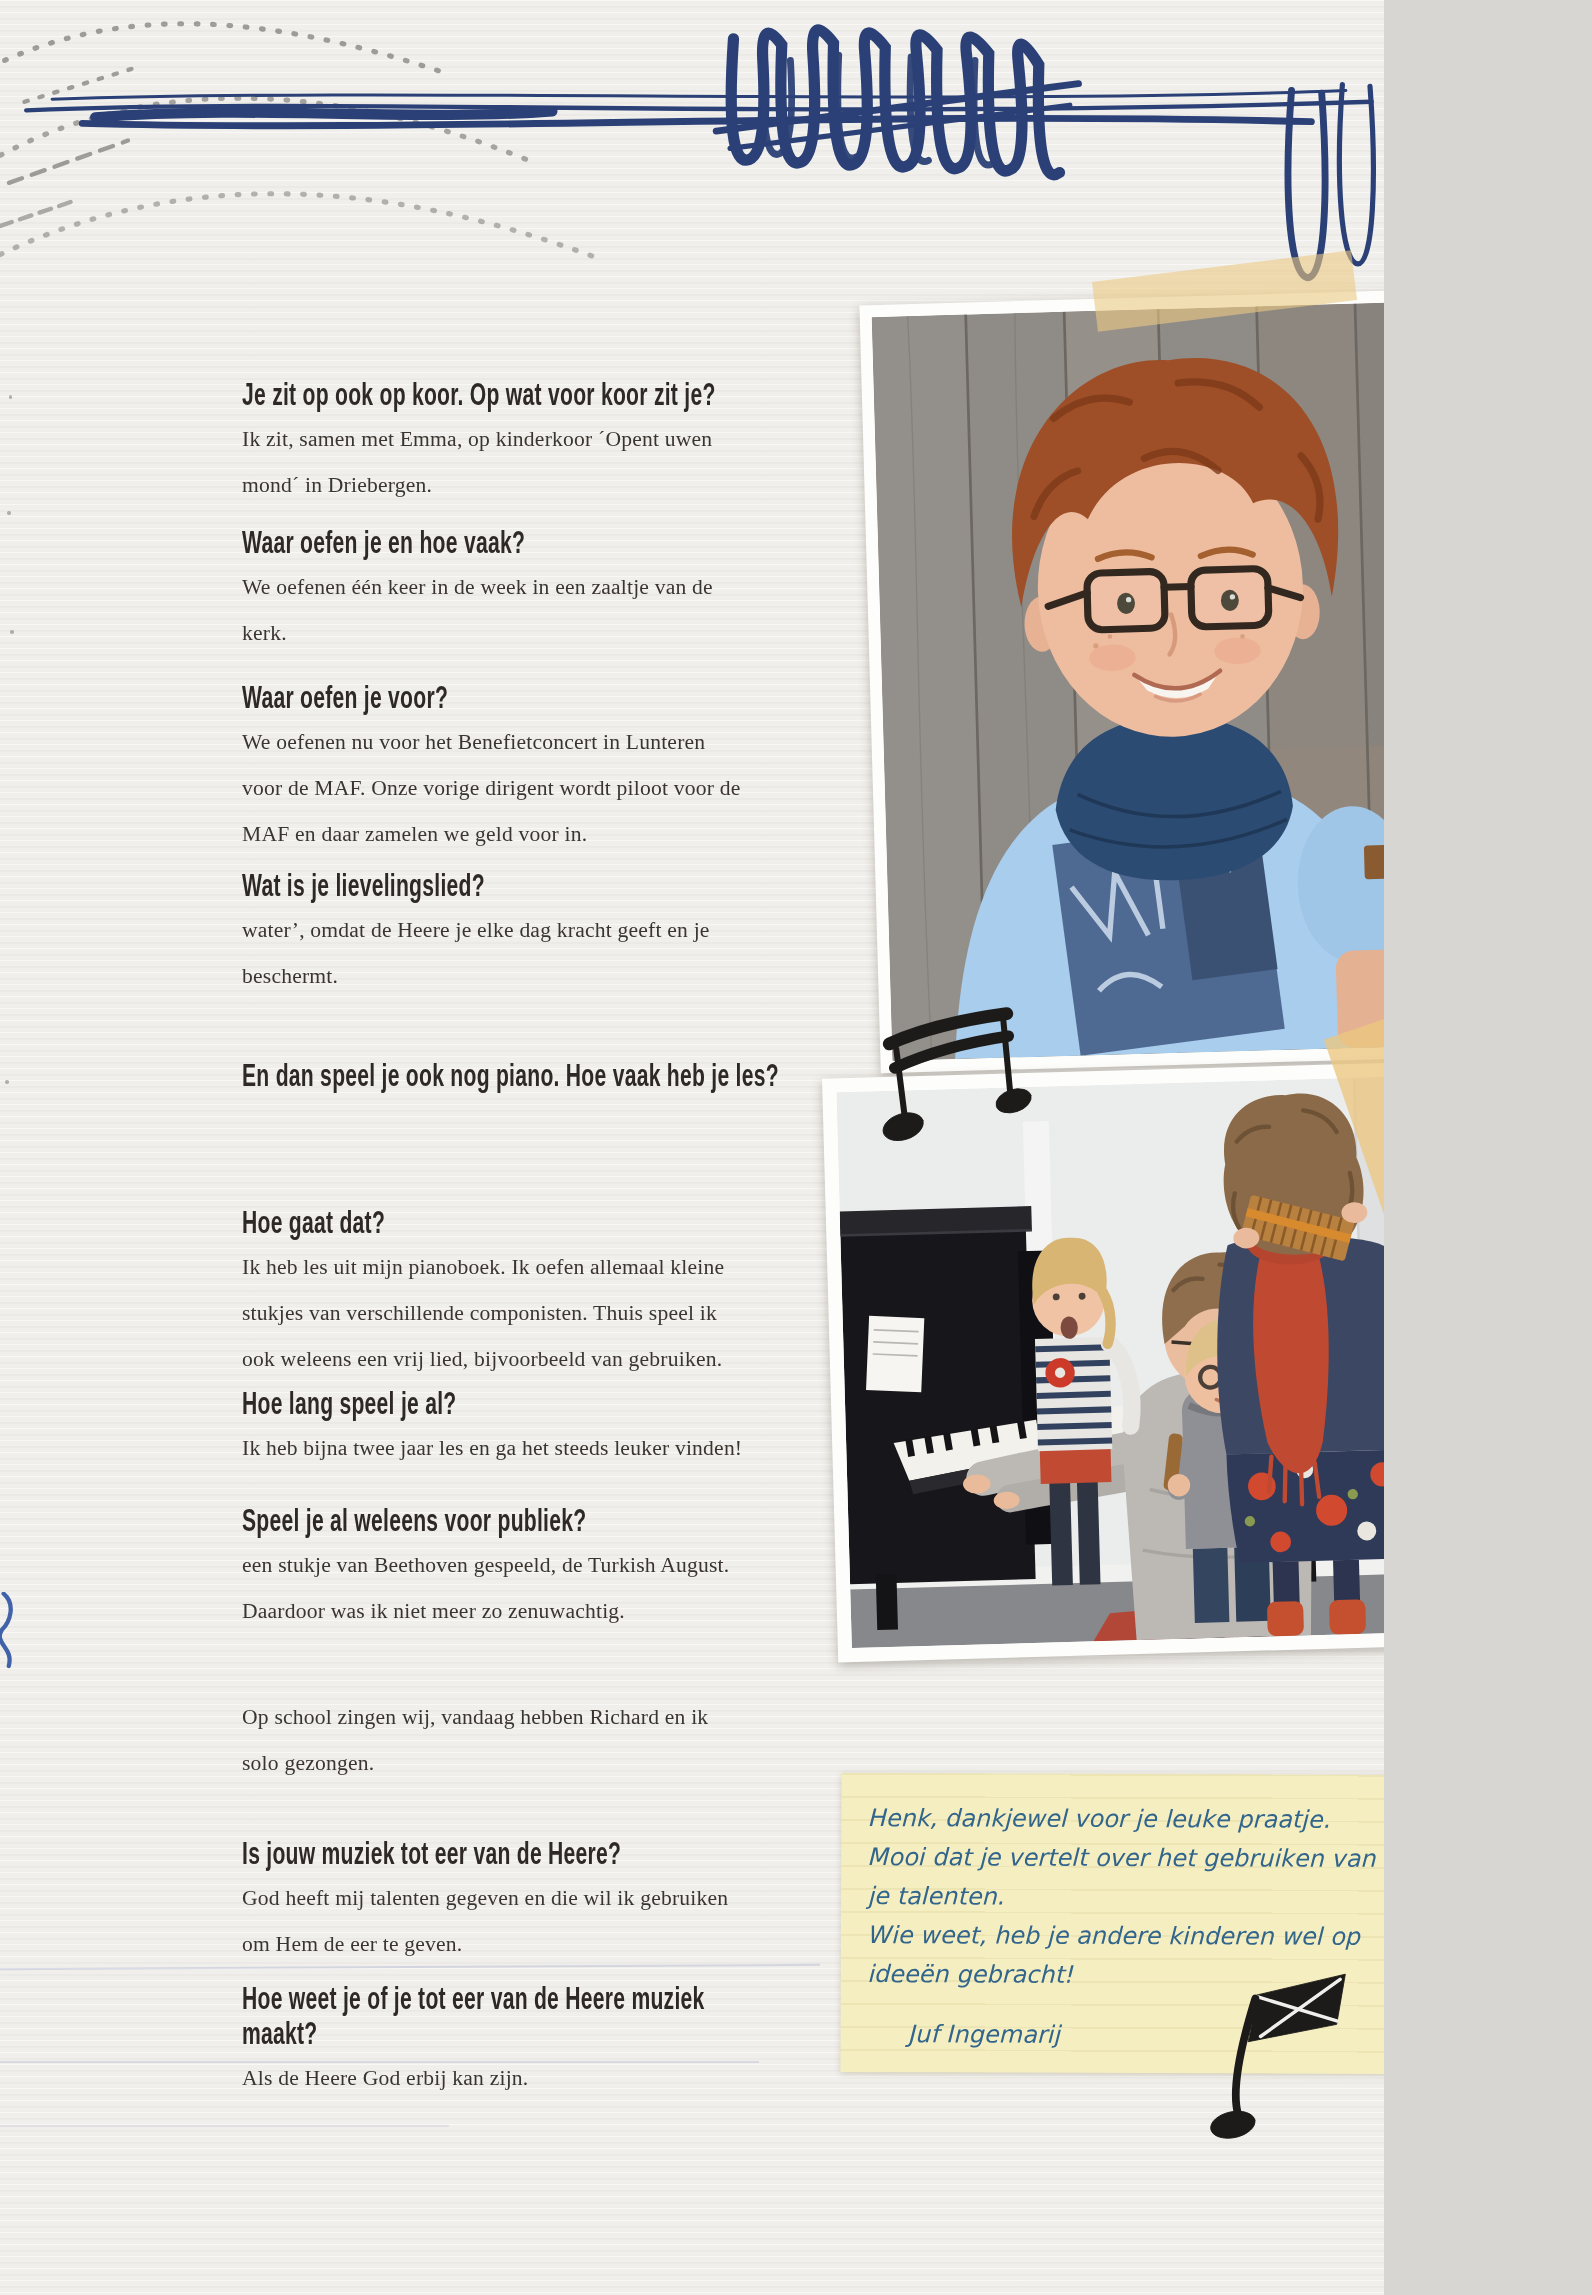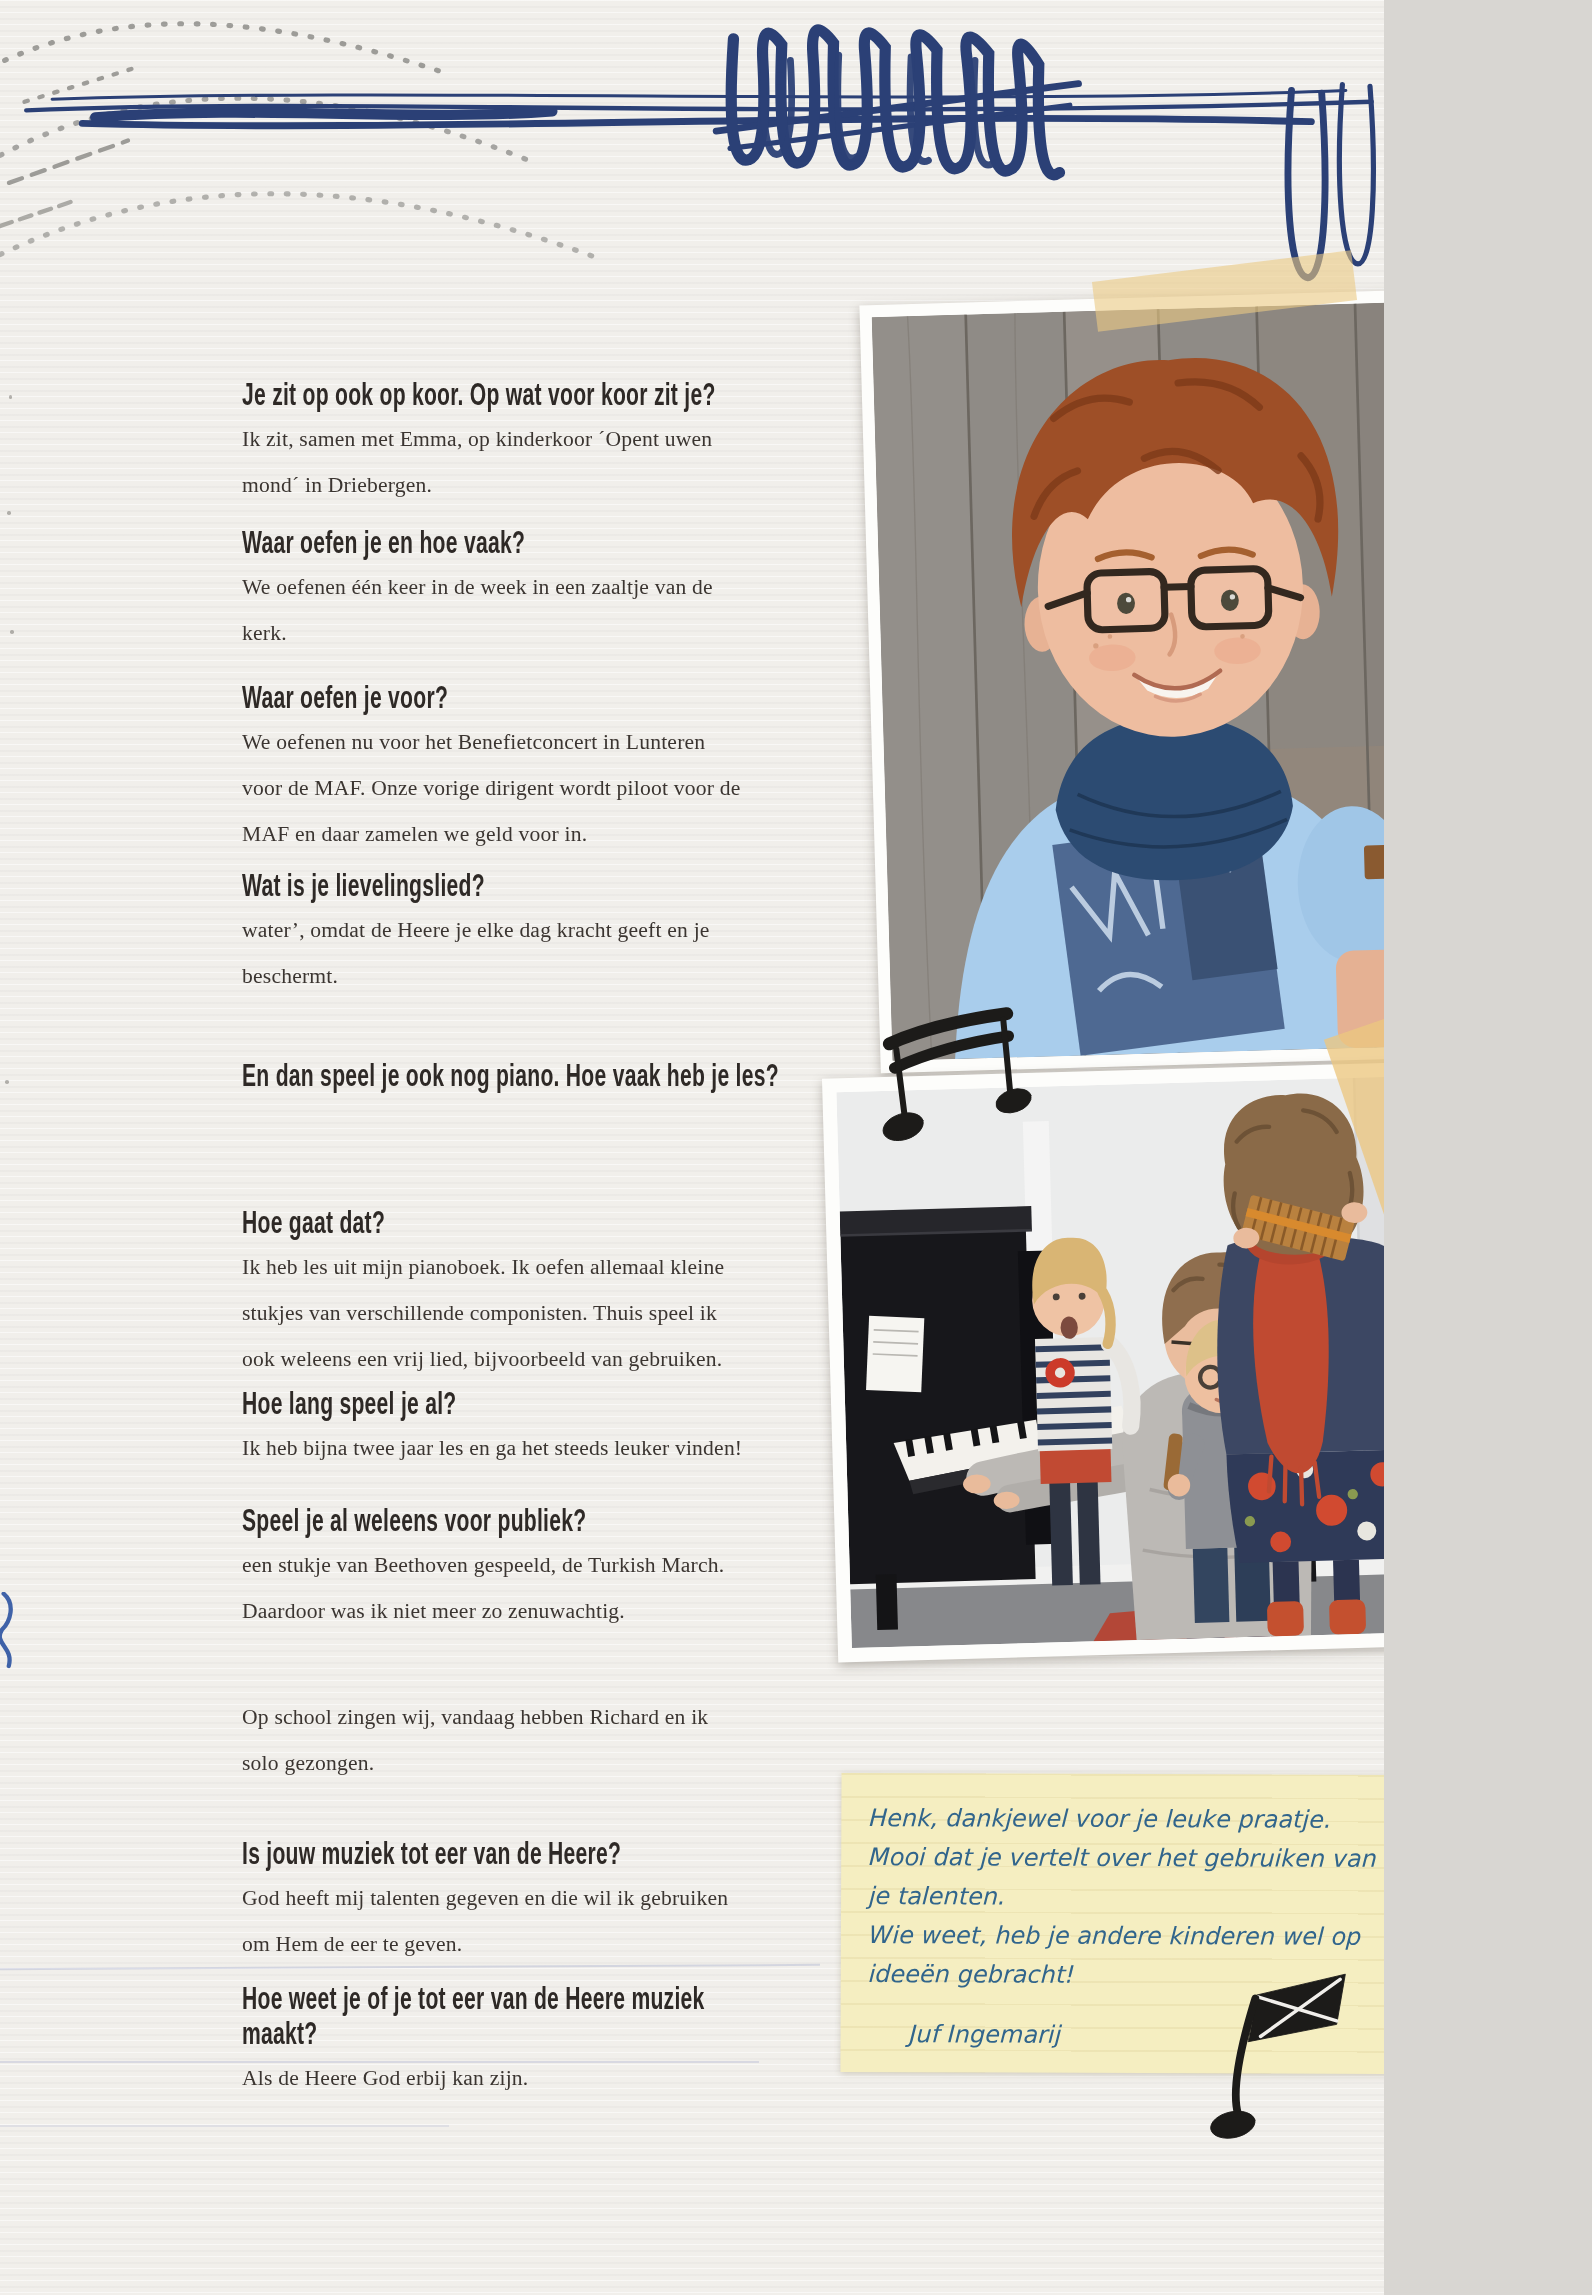--- a/index.html
+++ b/index.html
@@ -148,21 +148,21 @@
     <div class="qa" style="top:1386px">
       <h3><span class="cond">Hoe lang speel je al?</span></h3>
       <div class="ans">
         <div class="line">Ik heb bijna twee jaar les en ga het steeds leuker vinden!</div>
       </div>
     </div>
 
     <div class="qa" style="top:1503px">
       <h3><span class="cond">Speel je al weleens voor publiek?</span></h3>
       <div class="ans">
-        <div class="line">een stukje van Beethoven gespeeld, de Turkish March.</div>
+        <div class="line">een stukje van Beethoven gespeeld, de Turkish August.</div>
         <div class="line">Daardoor was ik niet meer zo zenuwachtig.</div>
       </div>
     </div>
 
     <div class="qa" style="top:1690px">
       <div class="ans">
         <div class="line">Op school zingen wij, vandaag hebben Richard en ik</div>
         <div class="line">solo gezongen.</div>
       </div>
     </div>

